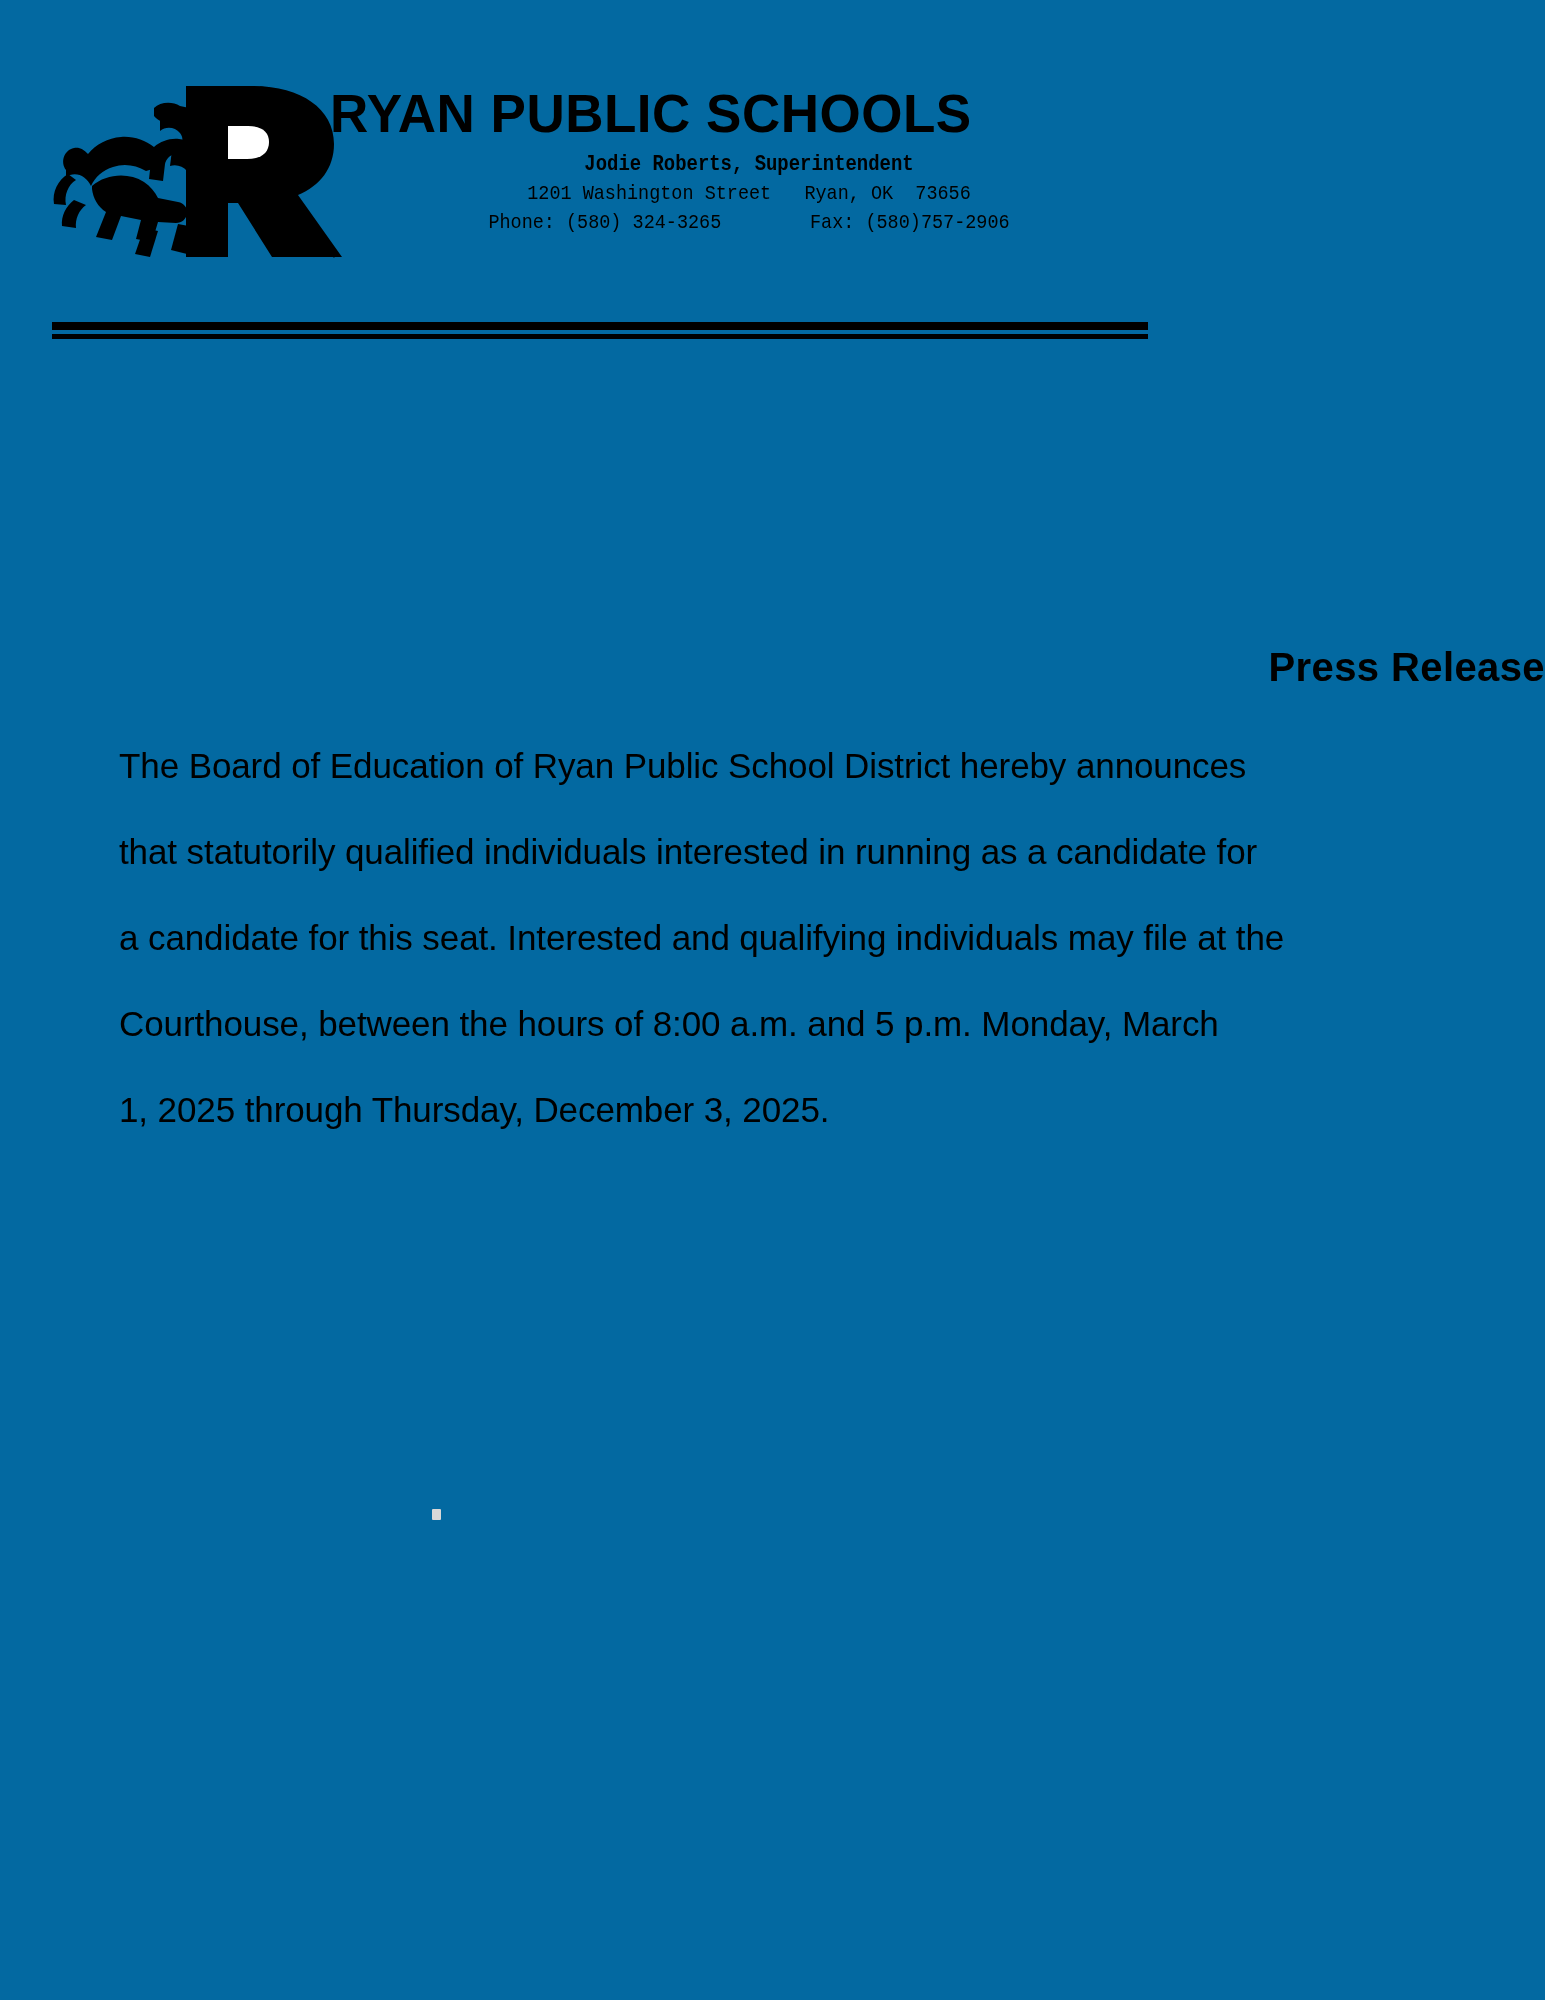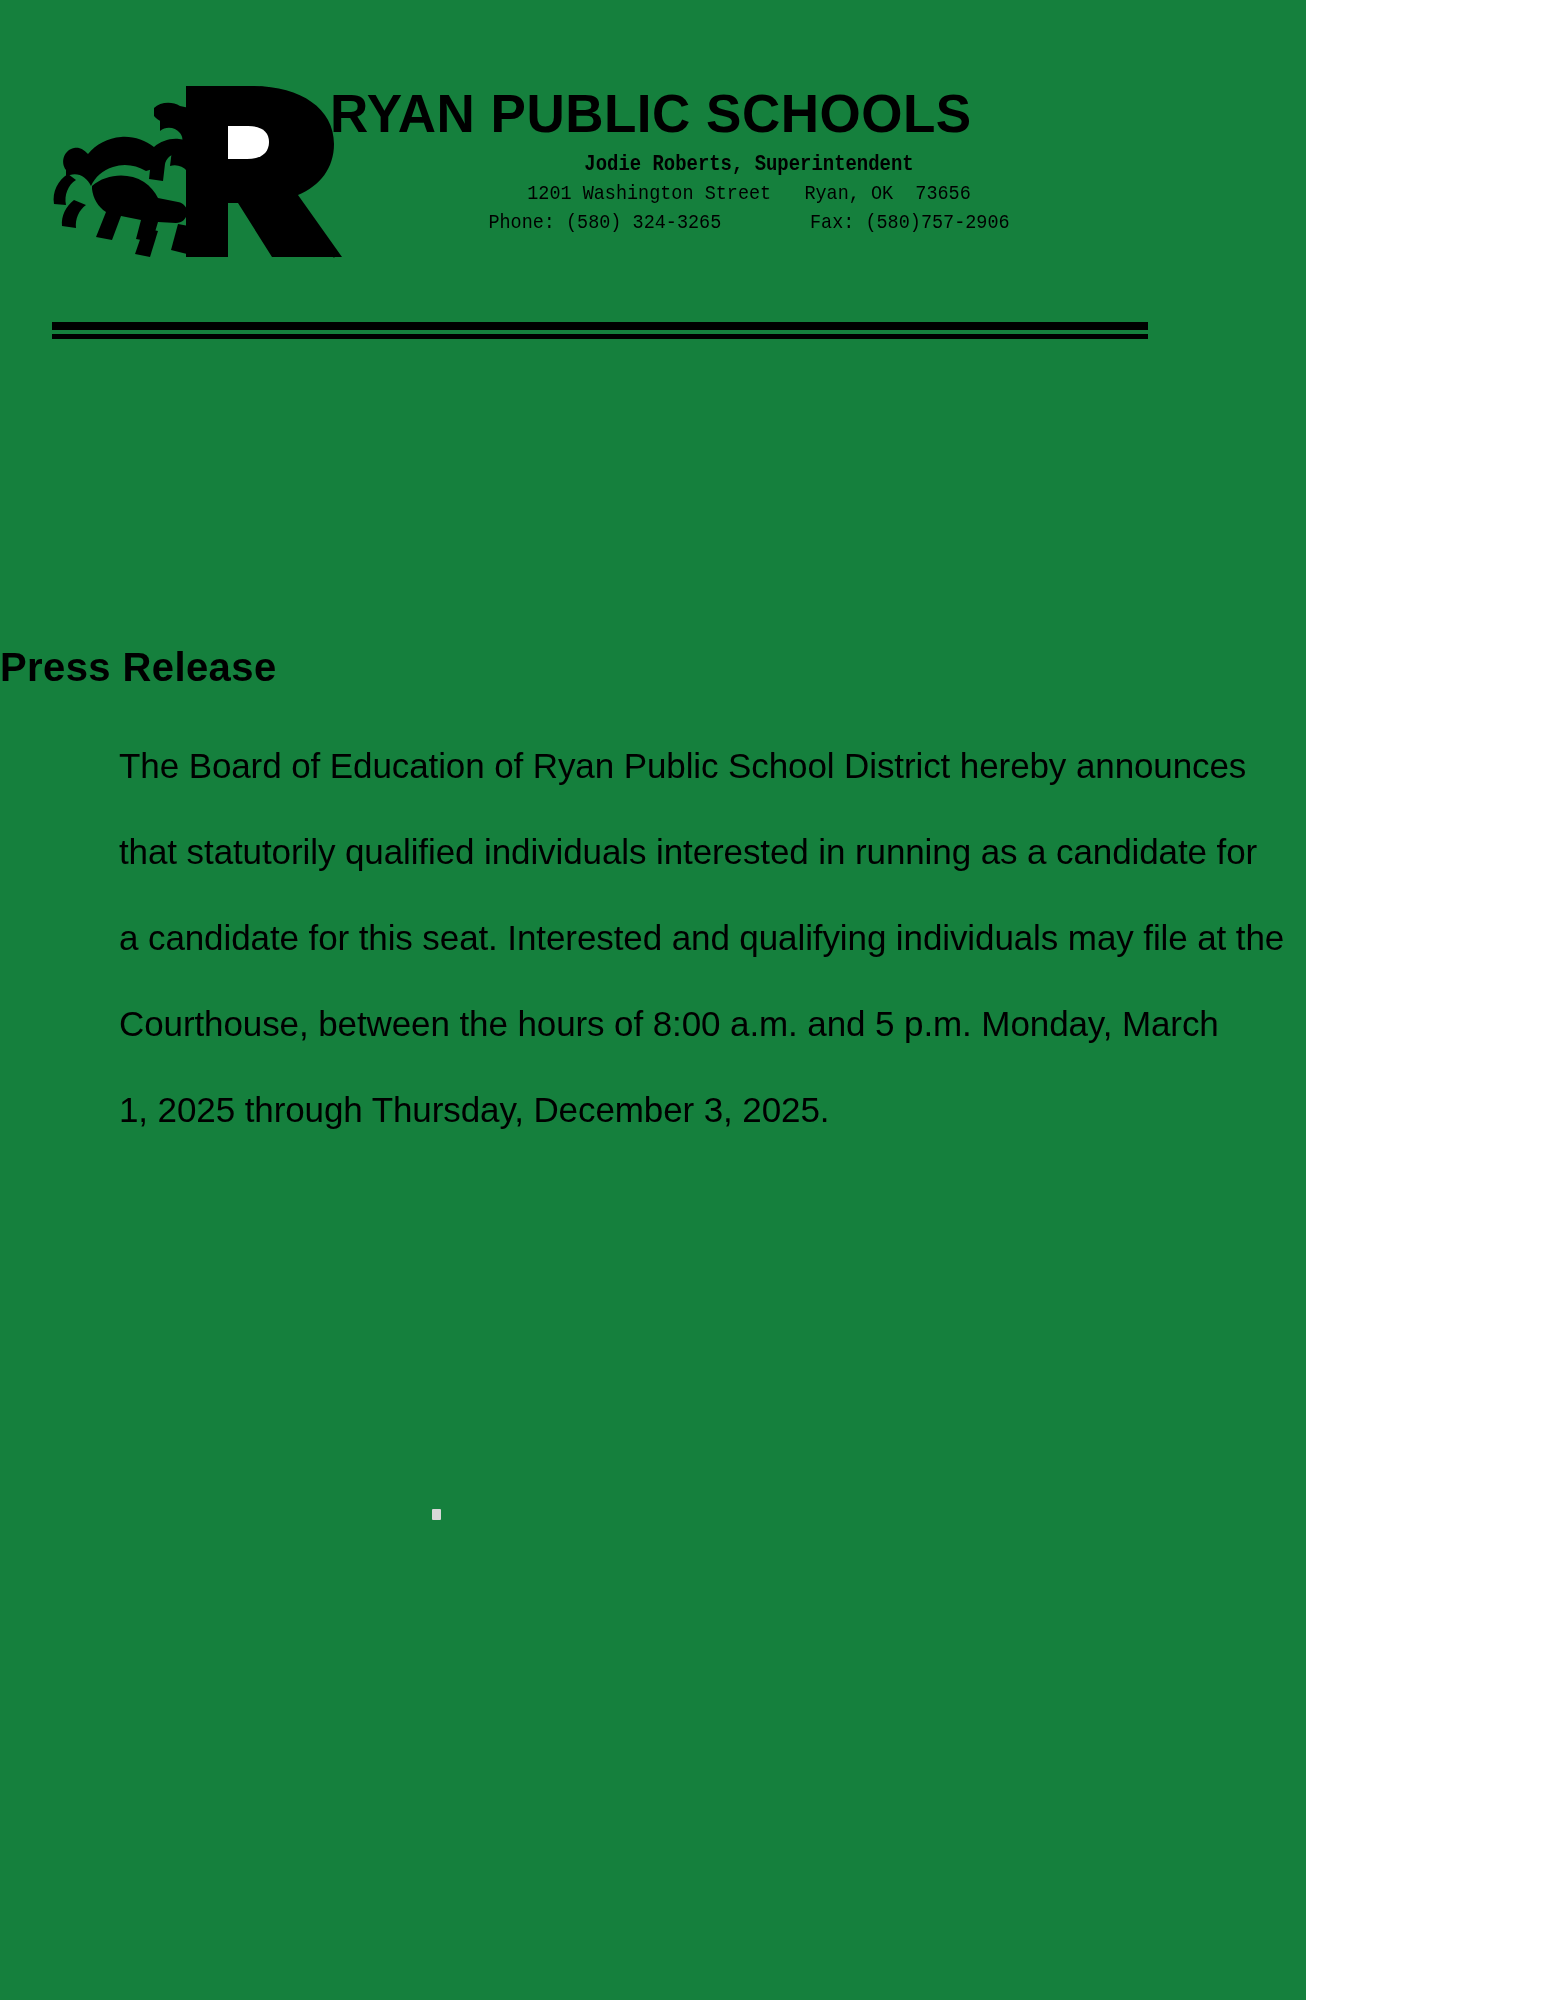--- a/index.html
+++ b/index.html
@@ -2,23 +2,23 @@
 <html><head>
 <meta charset="utf-8">
 <style>
   html, body {
     margin: 0;
     padding: 0;
     background: #ffffff;
   }
   .page {
     position: relative;
-    width: 1306px;
+    width: 1545px;
     height: 2000px;
-    background: #15803d;
+    background: #0369a1;
     overflow: hidden;
     font-family: "Liberation Sans", sans-serif;
     color: #000000;
   }
 
   
   .letterhead {
     position: absolute;
     left: 0;
     top: 0;
@@ -86,21 +86,21 @@
     background: #000000;
     width: 1096px;
   }
 
   
   .doc-title {
     position: absolute;
     left: 0;
     top: 645px;
     width: 1545px;
-    text-align: left;
+    text-align: right;
     font-size: 40px;
     font-weight: bold;
     letter-spacing: 0.4px;
   }
   .body-copy {
     position: absolute;
     left: 75px;
     top: 723px;
     width: 1090px;
   }

